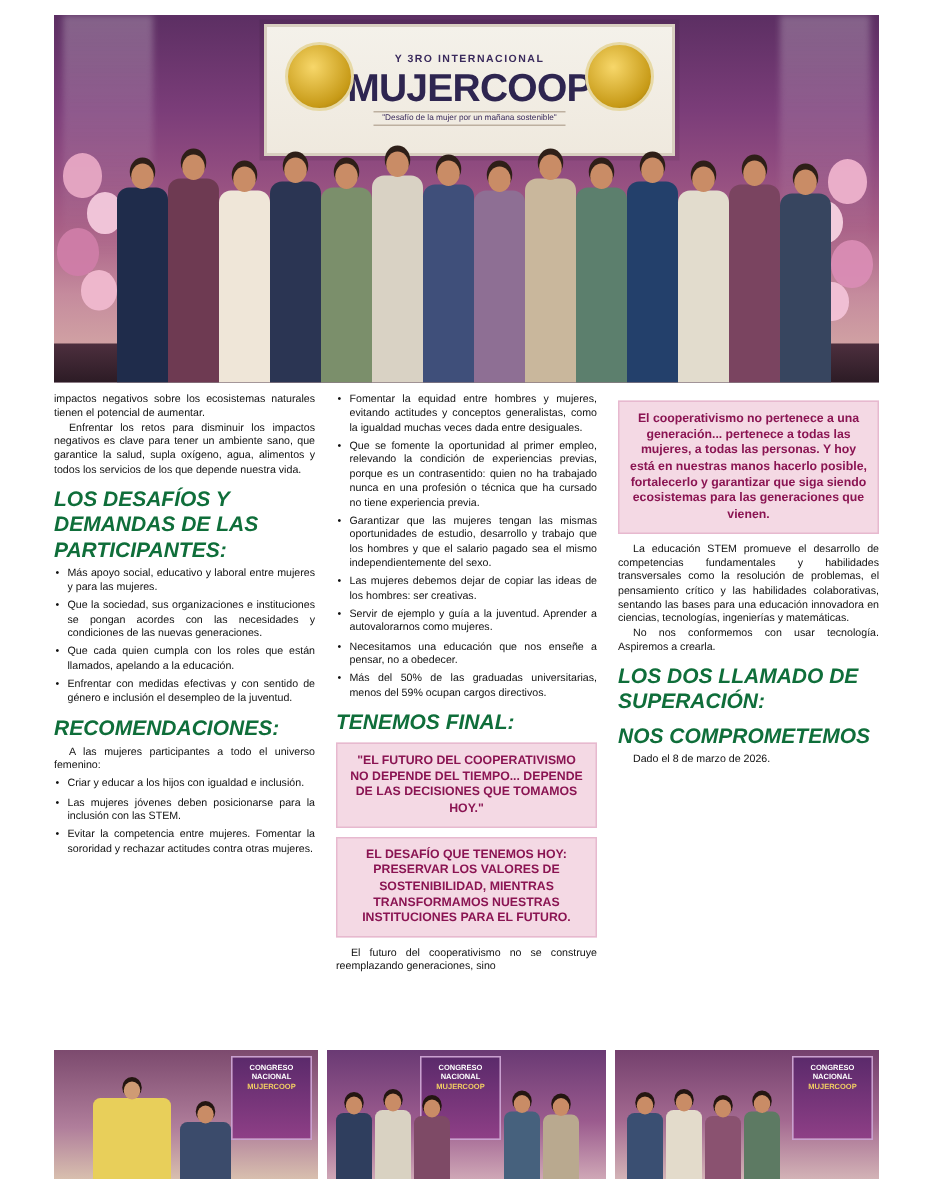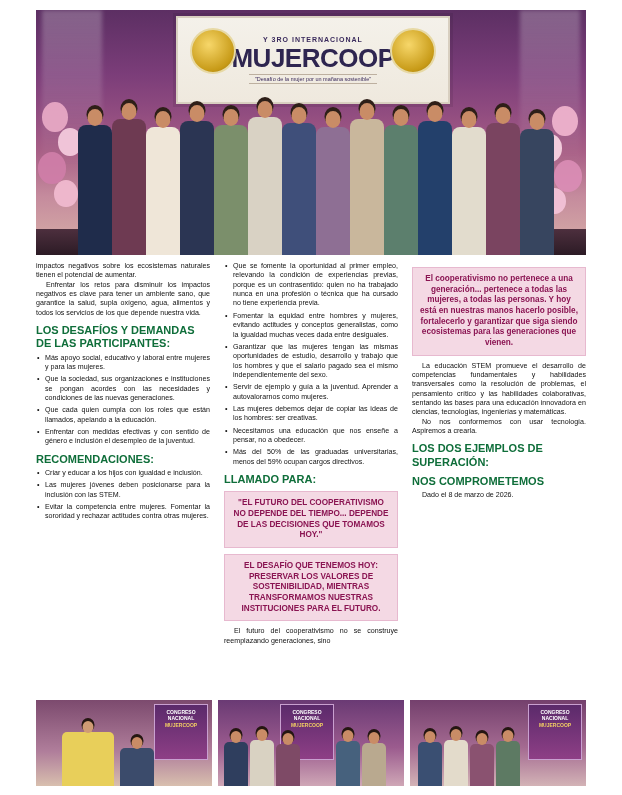--- a/index.html
+++ b/index.html
@@ -150,25 +150,26 @@
     color: #111;
   }
   .col p {
     margin: 0 0 0 0;
     text-indent: 10px;
   }
   .col p.noind { text-indent: 0; }
 
   h3.sec {
     color: #0f6e3a;
-    font-size: 11px;
+    font-size: 14px;
     font-weight: bold;
     margin: 6px 0 3px 0;
     line-height: 1.2;
     text-align: left;
+    font-style: italic;
   }
   ul.bullets {
     margin: 0;
     padding-left: 9px;
     list-style: none;
   }
   ul.bullets li {
     position: relative;
     margin: 0 0 3px 0;
     text-align: justify;
@@ -345,50 +346,51 @@
 
       <h3 class="sec">LOS DESAFÍOS Y DEMANDAS DE LAS PARTICIPANTES:</h3>
       <ul class="bullets">
         <li>Más apoyo social, educativo y laboral entre mujeres y para las mujeres.</li>
         <li>Que la sociedad, sus organizaciones e instituciones se pongan acordes con las necesidades y condiciones de las nuevas generaciones.</li>
         <li>Que cada quien cumpla con los roles que están llamados, apelando a la educación.</li>
         <li>Enfrentar con medidas efectivas y con sentido de género e inclusión el desempleo de la juventud.</li>
       </ul>
 
       <h3 class="sec">RECOMENDACIONES:</h3>
+      <p>A las mujeres participantes a todo el universo femenino:</p>
       <ul class="bullets" style="margin-top:3px;">
         <li>Criar y educar a los hijos con igualdad e inclusión.</li>
         <li>Las mujeres jóvenes deben posicionarse para la inclusión con las STEM.</li>
         <li>Evitar la competencia entre mujeres. Fomentar la sororidad y rechazar actitudes contra otras mujeres.</li>
       </ul>
     </div>
 
     <div class="col">
       <ul class="bullets">
+        <li>Fomentar la equidad entre hombres y mujeres, evitando actitudes y conceptos generalistas, como la igualdad muchas veces dada entre desiguales.</li>
         <li>Que se fomente la oportunidad al primer empleo, relevando la condición de experiencias previas, porque es un contrasentido: quien no ha trabajado nunca en una profesión o técnica que ha cursado no tiene experiencia previa.</li>
-        <li>Fomentar la equidad entre hombres y mujeres, evitando actitudes y conceptos generalistas, como la igualdad muchas veces dada entre desiguales.</li>
         <li>Garantizar que las mujeres tengan las mismas oportunidades de estudio, desarrollo y trabajo que los hombres y que el salario pagado sea el mismo independientemente del sexo.</li>
+        <li>Las mujeres debemos dejar de copiar las ideas de los hombres: ser creativas.</li>
         <li>Servir de ejemplo y guía a la juventud. Aprender a autovalorarnos como mujeres.</li>
-        <li>Las mujeres debemos dejar de copiar las ideas de los hombres: ser creativas.</li>
         <li>Necesitamos una educación que nos enseñe a pensar, no a obedecer.</li>
         <li>Más del 50% de las graduadas universitarias, menos del 59% ocupan cargos directivos.</li>
       </ul>
 
-      <h3 class="sec">LLAMADO PARA:</h3>
+      <h3 class="sec">TENEMOS FINAL:</h3>
       <div class="pull-box">"EL FUTURO DEL COOPERATIVISMO NO DEPENDE DEL TIEMPO... DEPENDE DE LAS DECISIONES QUE TOMAMOS HOY."</div>
       <div class="pull-box">EL DESAFÍO QUE TENEMOS HOY: PRESERVAR LOS VALORES DE SOSTENIBILIDAD, MIENTRAS TRANSFORMAMOS NUESTRAS INSTITUCIONES PARA EL FUTURO.</div>
       <p>El futuro del cooperativismo no se construye reemplazando generaciones, sino</p>
     </div>
 
     <div class="col">
       <div class="pull-box">El cooperativismo no pertenece a una generación... pertenece a todas las mujeres, a todas las personas. Y hoy está en nuestras manos hacerlo posible, fortalecerlo y garantizar que siga siendo ecosistemas para las generaciones que vienen.</div>
       <p>La educación STEM promueve el desarrollo de competencias fundamentales y habilidades transversales como la resolución de problemas, el pensamiento crítico y las habilidades colaborativas, sentando las bases para una educación innovadora en ciencias, tecnologías, ingenierías y matemáticas.</p>
       <p>No nos conformemos con usar tecnología. Aspiremos a crearla.</p>
 
-      <h3 class="sec">LOS DOS EJEMPLOS DE SUPERACIÓN:</h3>
+      <h3 class="sec">LOS DOS LLAMADO DE SUPERACIÓN:</h3>
 
       <h3 class="sec">NOS COMPROMETEMOS</h3>
       <p>Dado el 8 de marzo de 2026.</p>
     </div>
   </div>
 
   <div class="bottom-photos">
 
     <div class="bp one">
       <div class="bg" style="background:linear-gradient(180deg,#7c4a6e,#b07e9b 60%,#d8bfae);"></div>

